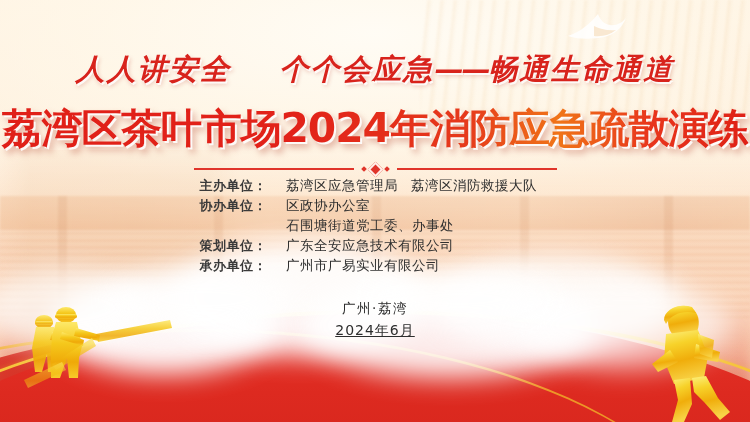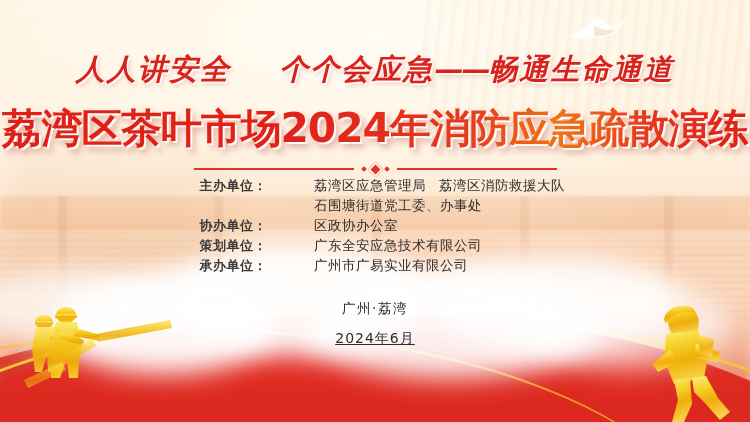--- a/index.html
+++ b/index.html
@@ -127,36 +127,36 @@
   .divider .dot{width:4px;height:4px;background:#e0342a;transform:rotate(45deg);}
   .divider .dia{
     width:11px;height:11px;background:#e0342a;transform:rotate(45deg);
     box-shadow:inset 0 0 0 2px #ffeee9;
   }
 
   .org-block{
     position:absolute;top:177px;left:0;right:0;
     display:flex;flex-direction:column;align-items:center;
   }
-  .org-row{display:flex;align-items:baseline;width:380px;margin:0 auto 2px;gap:28px;}
+  .org-row{display:flex;align-items:baseline;width:380px;margin:0 auto 2px;}
   .org-label{
     width:82px;flex:none;text-align:right;
     font-weight:700;font-size:13px;color:#3a3a3a;letter-spacing:.5px;
   }
   .org-val{
     margin-left:19px;font-size:13.5px;color:#2f2f2f;letter-spacing:.5px;white-space:nowrap;
   }
   .org-val .gap{display:inline-block;width:13px;}
   .org-row.cont .org-label{visibility:hidden;}
 
   .footer{
     position:absolute;top:300px;left:0;right:0;text-align:center;
     color:#2d2d2d;
   }
-  .footer .place{font-size:13.5px;letter-spacing:1.5px;margin-bottom:12px;}
+  .footer .place{font-size:13.5px;letter-spacing:1.5px;margin-bottom:4px;}
   .footer .date{font-size:14px;letter-spacing:1px;text-decoration:underline;}
 </style>
 </head>
 <body>
 
 <div id="stage">
 
   <div class="bg-base"></div>
   <div class="bg-photo"></div>
   <div class="shop-band"></div>
@@ -270,29 +270,29 @@
       <span class="dot"></span>
     </span>
     <span class="line"></span>
   </div>
 
   <div class="org-block">
     <div class="org-row">
       <span class="org-label">主办单位：</span>
       <span class="org-val"><span>荔湾区应急管理局</span><span class="gap"></span><span>荔湾区消防救援大队</span></span>
     </div>
+    <div class="org-row">
+      <span class="org-label">协办单位：</span>
+      <span class="org-val">区政协办公室</span>
+    </div>
     <div class="org-row cont">
       <span class="org-label"></span>
       <span class="org-val">石围塘街道党工委、办事处</span>
     </div>
     <div class="org-row">
-      <span class="org-label">协办单位：</span>
-      <span class="org-val">区政协办公室</span>
-    </div>
-    <div class="org-row">
       <span class="org-label">策划单位：</span>
       <span class="org-val">广东全安应急技术有限公司</span>
     </div>
     <div class="org-row">
       <span class="org-label">承办单位：</span>
       <span class="org-val">广州市广易实业有限公司</span>
     </div>
   </div>
 
   <div class="footer">

